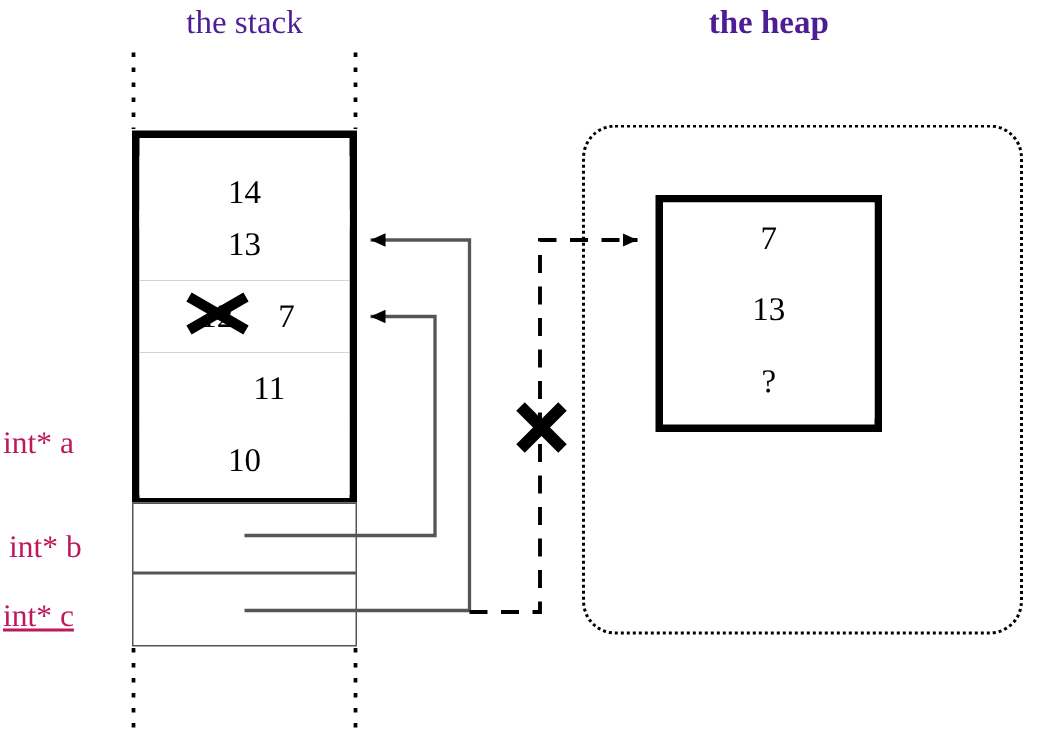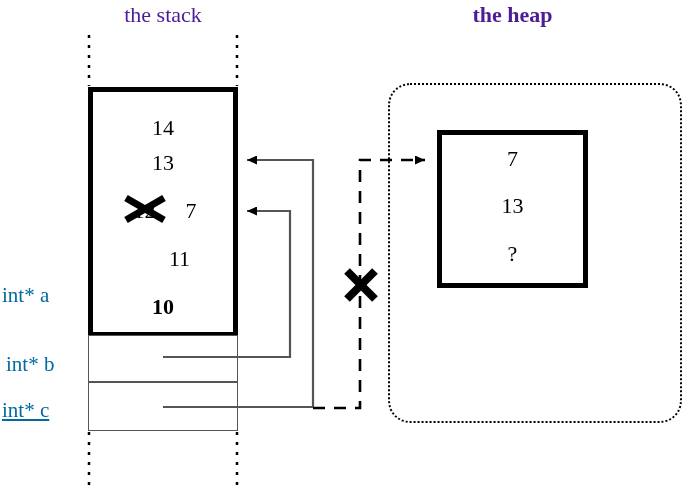--- a/index.html
+++ b/index.html
@@ -16,21 +16,21 @@
     color:#4c1d95;
     white-space:nowrap;
     text-align:center;
   }
   #stack-title{left:88px;top:2px;width:150px;}
   #heap-title{left:435px;top:2px;width:155px;font-weight:bold;}
 
   .ptr-label{
     position:absolute;
     font-size:21px;
-    color:#0369a1;
+    color:#be185d;
     white-space:nowrap;
     text-align:left;
   }
 
   
   #stack-frame{
     position:absolute;
     left:88px;top:87px;
     width:150px;height:248px;
     border:5px solid #000;
@@ -132,21 +132,21 @@
         <svg class="struck-x" viewBox="0 0 46 34">
           <line x1="4" y1="6" x2="42" y2="28" stroke="#000" stroke-width="7" stroke-linecap="butt"></line>
           <line x1="42" y1="6" x2="4" y2="28" stroke="#000" stroke-width="7" stroke-linecap="butt"></line>
         </svg>
       </span>
       <span class="after-val">7</span>
     </div>
     <div class="cell" style="top:142.8px;padding-left:33px;">
       <span>11</span>
     </div>
-    <div class="cell last" style="top:190.4px;font-weight:bold;">
+    <div class="cell last" style="top:190.4px;">
       <span>10</span>
     </div>
   </div>
 
   <div id="heap-region"></div>
 
   <div id="heap-frame">
     <div class="hcell" style="top:0px;">
       <span>7</span>
     </div>

